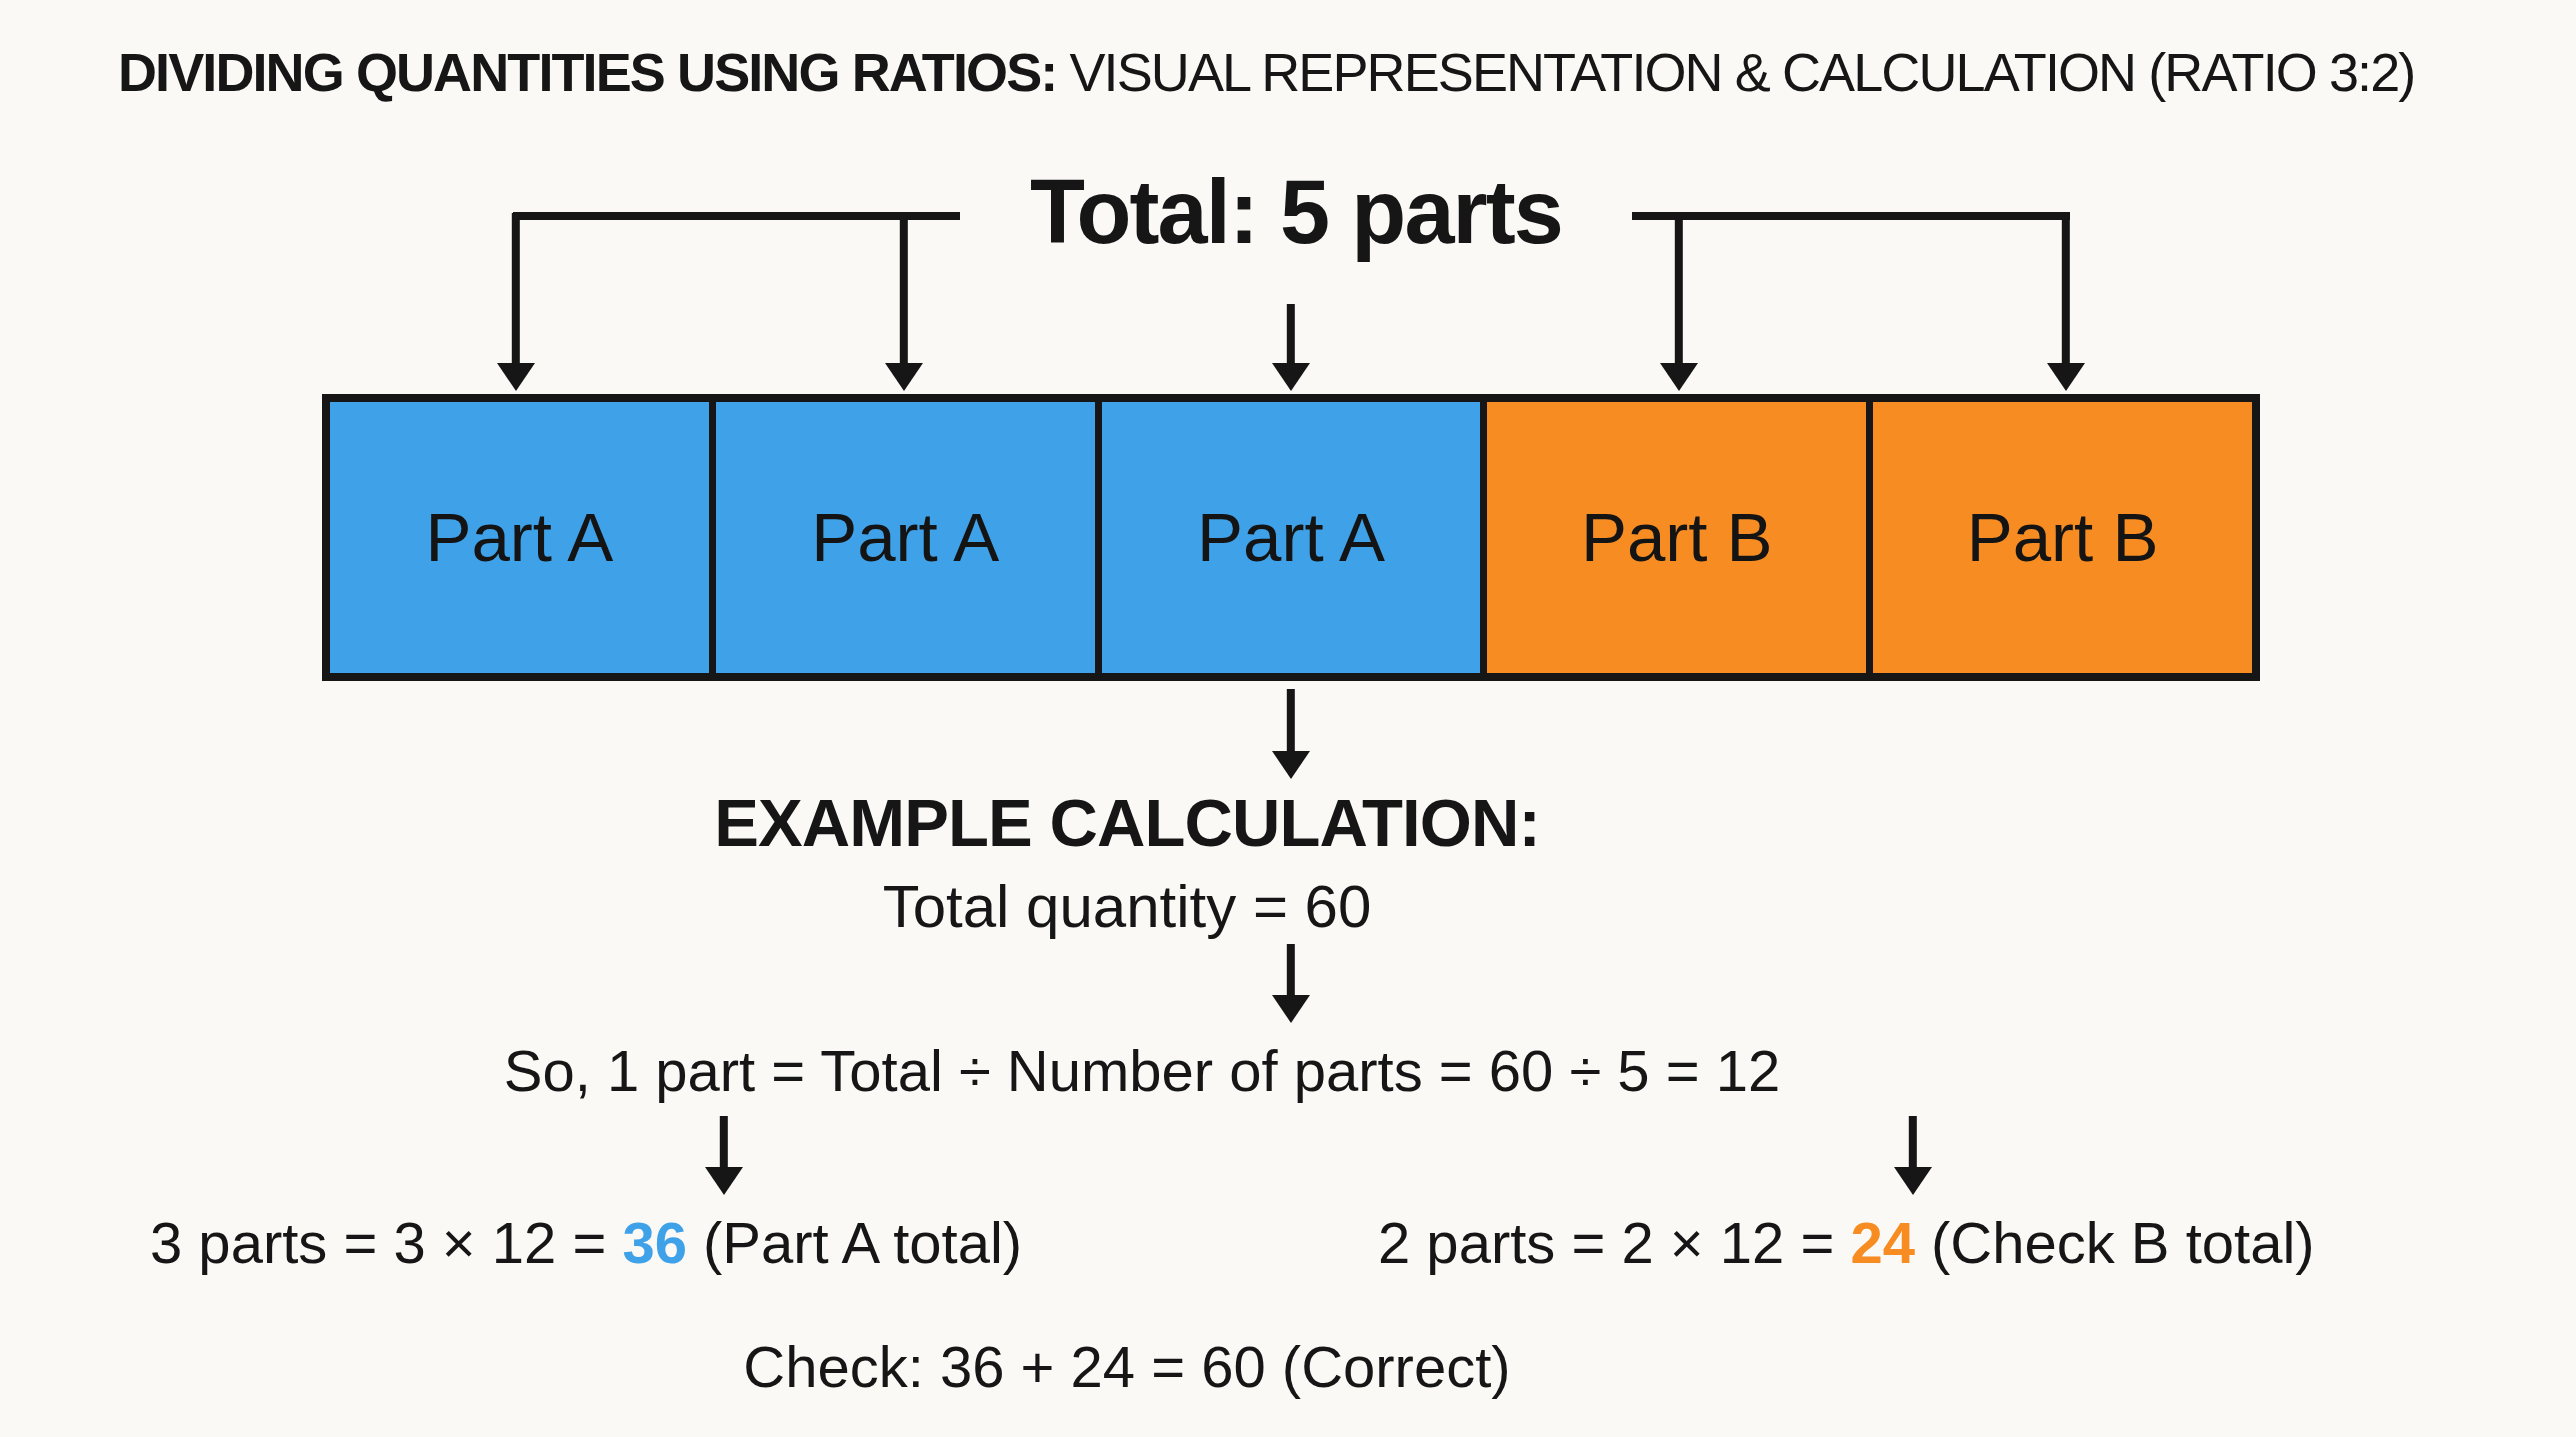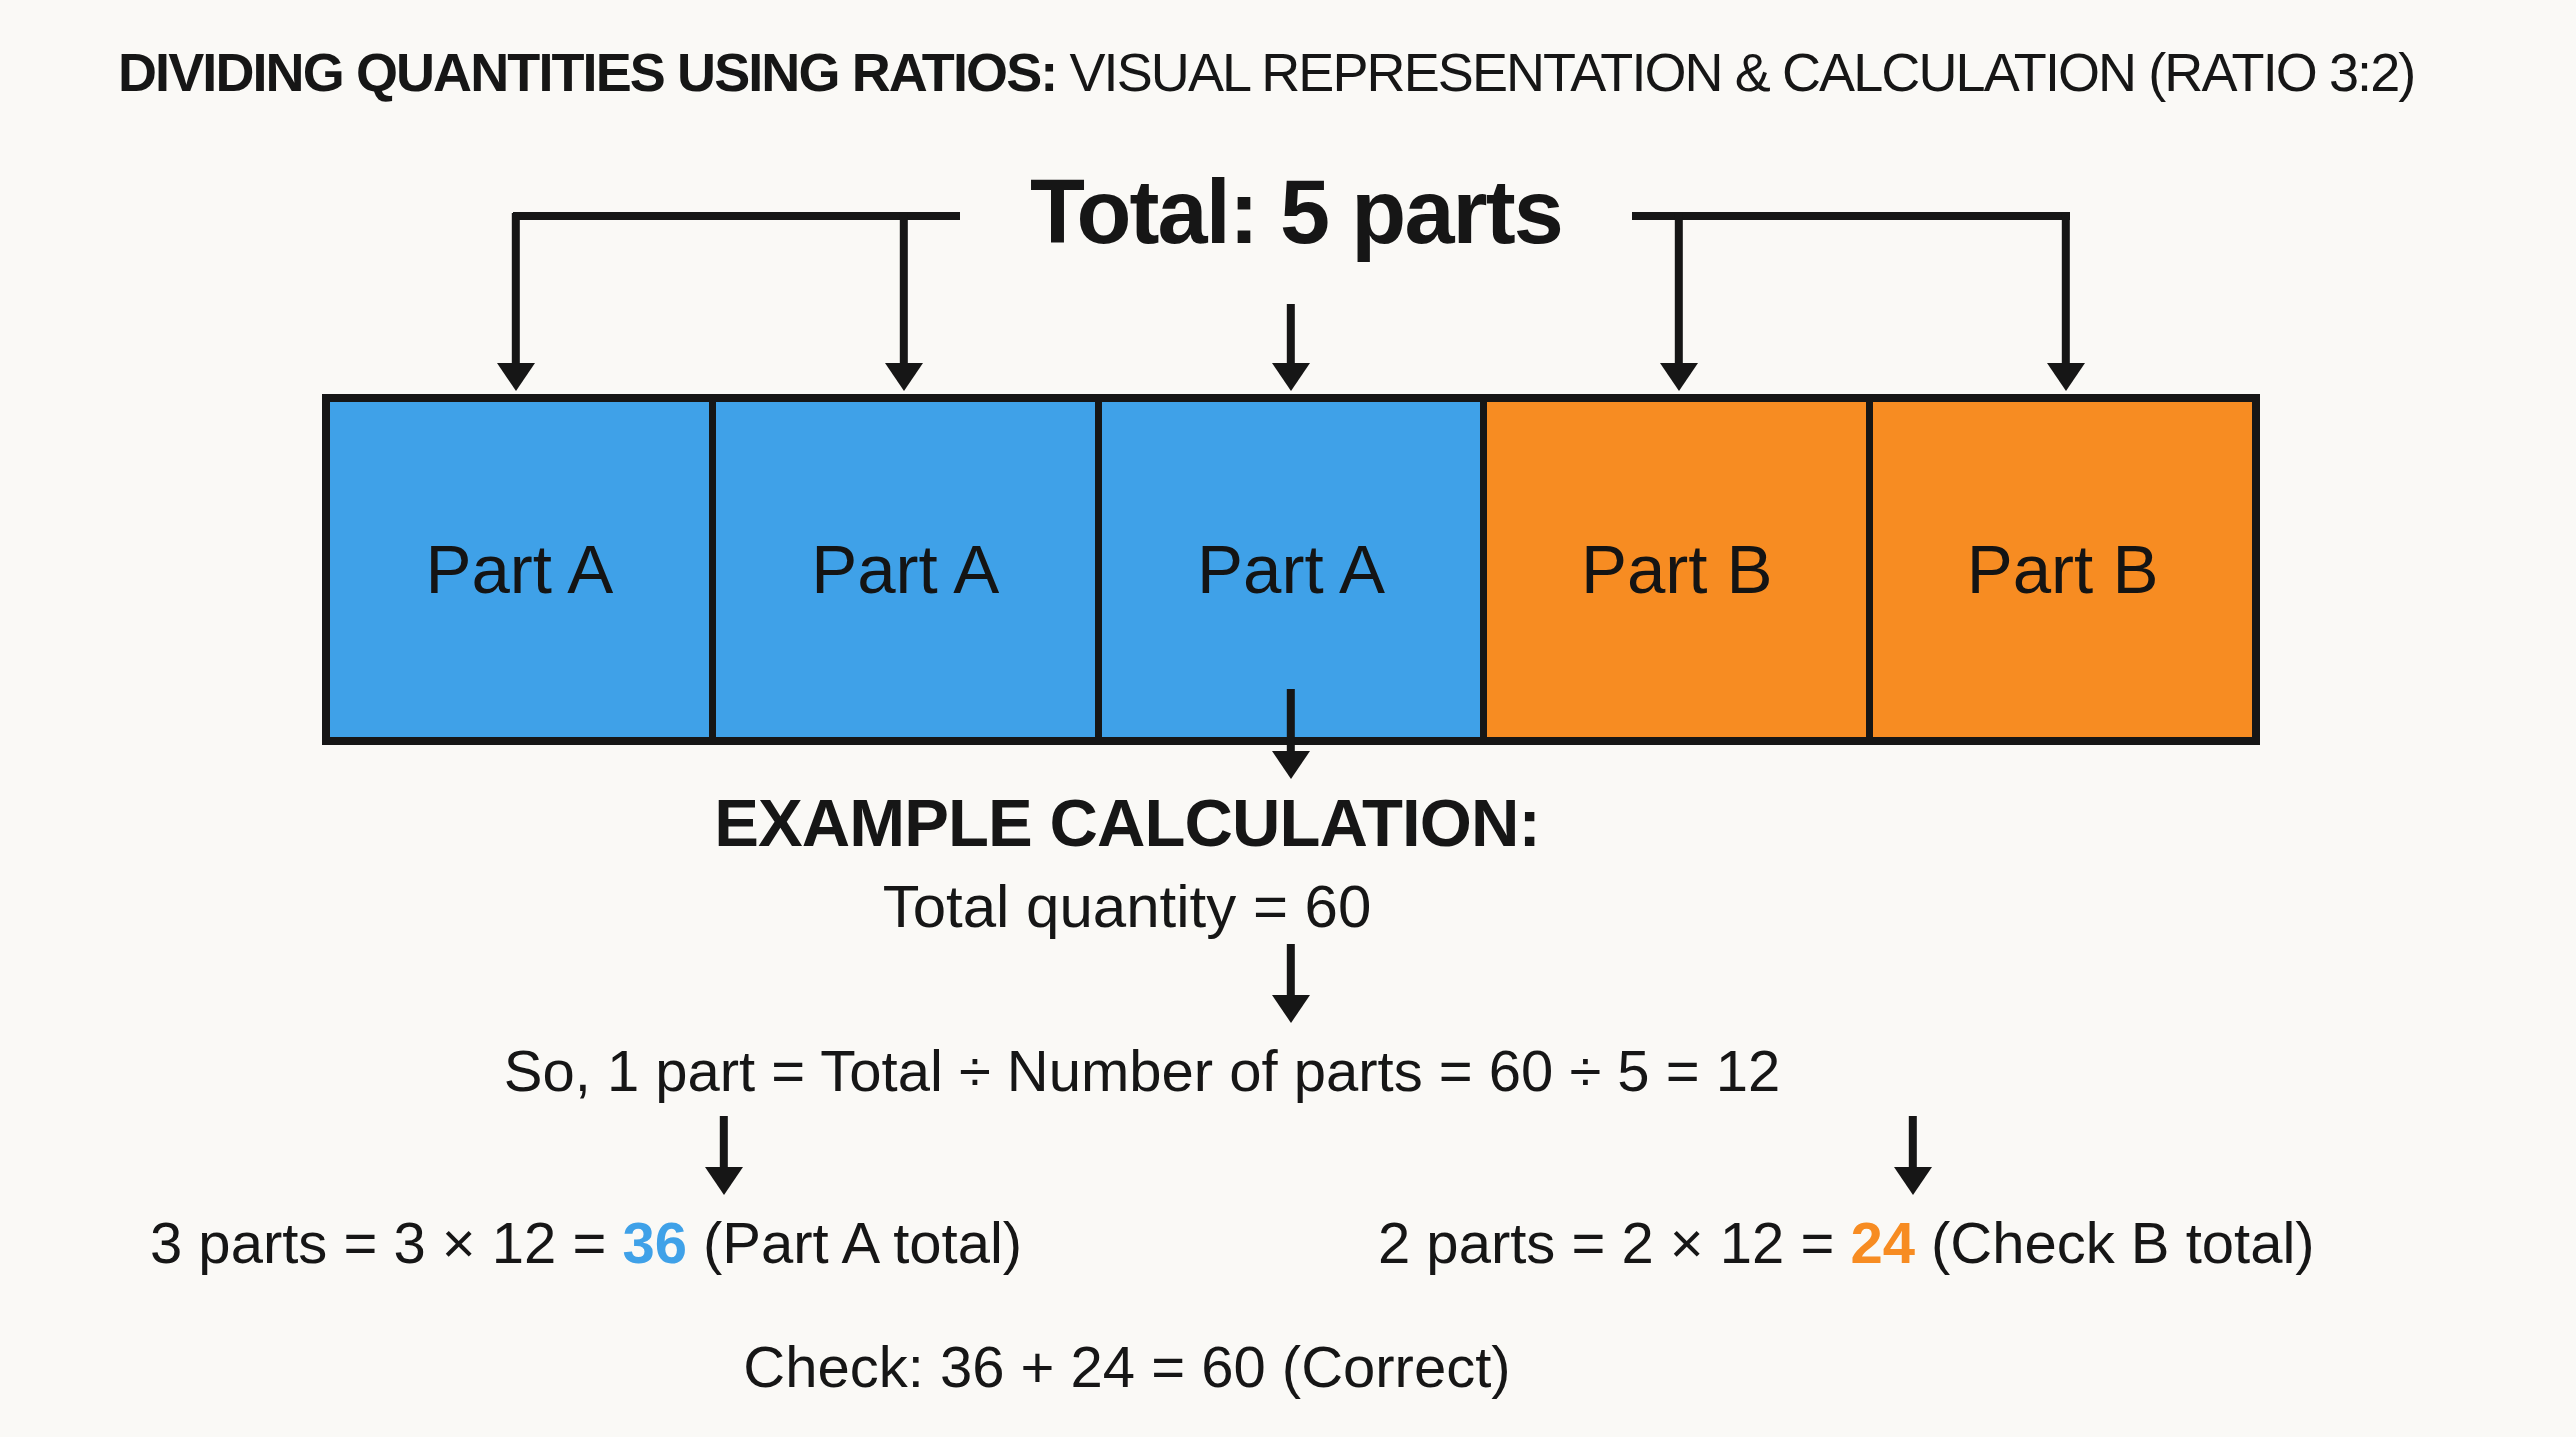--- a/index.html
+++ b/index.html
@@ -58,21 +58,21 @@
   .arr-3{left:1270px;top:304px; height:87px;}
   .arr-4{left:1658px;top:213px; height:178px;}
   .arr-5{left:2045px;top:213px; height:178px;}
   .arr-bar-down {left:1270px;top:689px; height:90px;}
   .arr-calc-down{left:1270px;top:944px;height:79px;}
   .arr-part-a   {left:703px; top:1116px;height:79px;}
   .arr-part-b   {left:1892px;top:1116px;height:79px;}
 
   
   .bar{
-    left:322px; top:394px; width:1938px; height:351px;
+    left:322px; top:394px; width:1938px; height:287px;
     display:flex;
     border:8.4px solid var(--ink);
     background:var(--ink);
   }
   .seg{
     flex:1; display:flex; align-items:center; justify-content:center;
     font-size:69px; font-weight:500; color:#141414;
   }
   .seg + .seg{border-left:7.5px solid var(--ink);}
   .seg-blue{background:var(--blue);}

